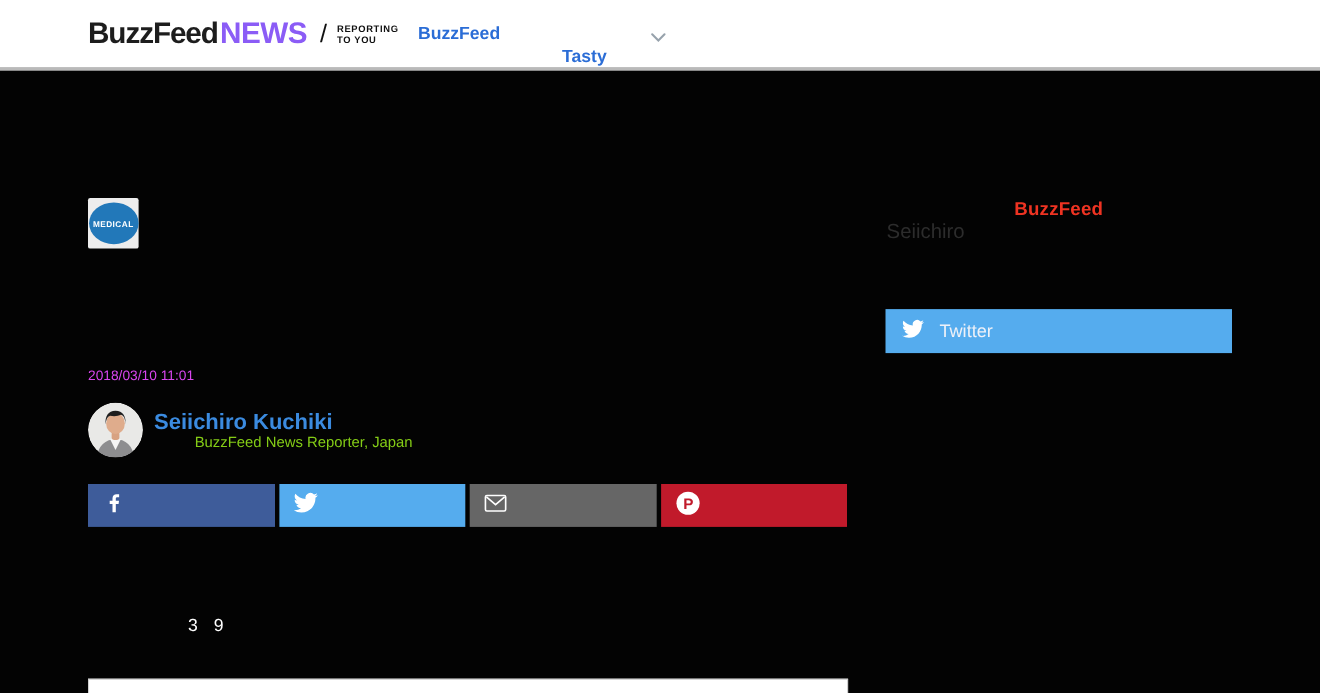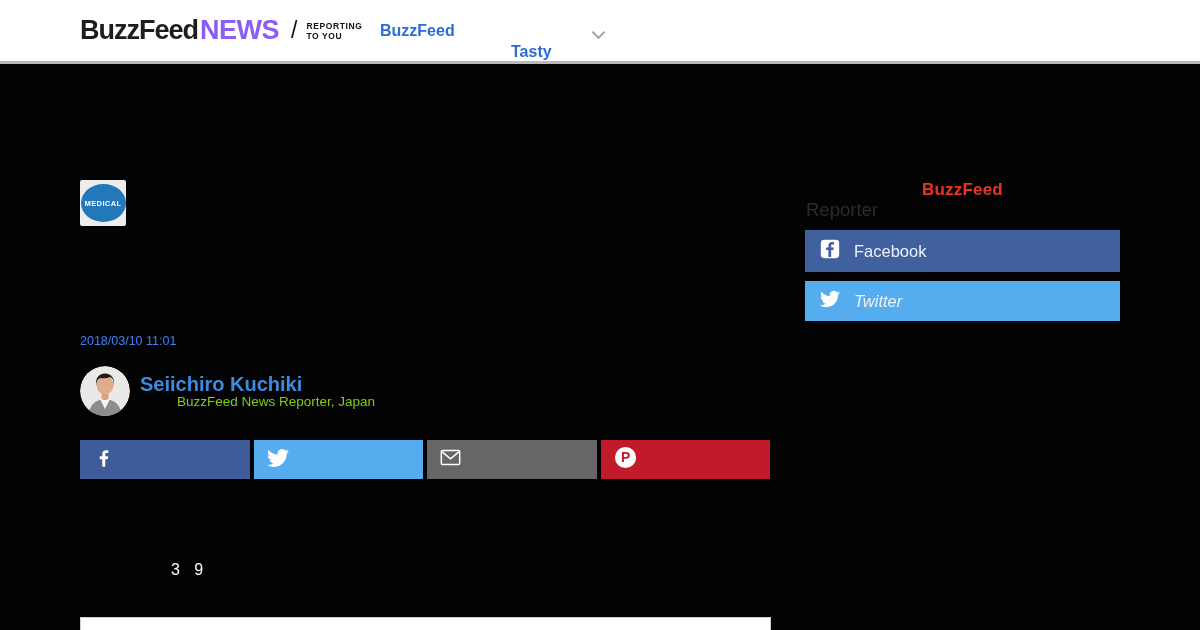--- a/index.html
+++ b/index.html
@@ -20,21 +20,21 @@
   .nav-link.tasty{left:511px;margin-top:21px;}
   .chevron{position:absolute;left:591px;top:26px;width:15px;height:10px;cursor:pointer;}
 
   
   .badge-square{position:absolute;left:80px;top:180px;width:46px;height:46px;background:#ededed;
                 border-radius:2px;display:flex;align-items:center;justify-content:center;cursor:pointer;}
   .badge-circle{width:45px;height:38px;border-radius:50%;background:#2278b9;display:flex;
                 align-items:center;justify-content:center;}
   .badge-circle span{color:#fff;font-size:7.5px;font-weight:bold;letter-spacing:0.4px;}
 
-  .timestamp{position:absolute;left:80px;top:334px;font-size:12.5px;color:#3b82f6;}
+  .timestamp{position:absolute;left:80px;top:334px;font-size:12.5px;color:#d946ef;}
 
   .avatar{position:absolute;left:80px;top:366px;width:50px;height:50px;border-radius:50%;
           overflow:hidden;cursor:pointer;}
   .author-name{position:absolute;left:140px;top:373px;font-size:20px;font-weight:bold;
                color:#3b8be0;cursor:pointer;}
   .author-title{position:absolute;left:177px;top:394px;font-size:13.5px;color:#84cc16;}
 
   .share-row{position:absolute;left:80px;top:440px;width:690px;height:39px;display:flex;gap:4px;}
   .share-btn{flex:1;display:flex;align-items:center;padding-left:13px;cursor:pointer;}
   .share-btn.fb{background:#3e5c9a;}
@@ -47,21 +47,21 @@
   .bottom-box{position:absolute;left:80px;top:617px;width:689px;height:70px;background:#fff;
               border:1px solid #cfcfcf;}
 
   
   .sb-logo{position:absolute;left:805px;top:180px;width:315px;text-align:center;font-size:17px;
            font-weight:bold;color:#ee3322;letter-spacing:0.2px;cursor:pointer;}
   .sb-title{position:absolute;left:806px;top:199px;font-size:18.5px;color:#2c2c2c;}
   .sb-btn{position:absolute;left:805px;width:315px;display:flex;align-items:center;
           padding-left:15px;box-sizing:border-box;gap:14px;cursor:pointer;}
   .sb-btn.fb{top:230px;height:42px;background:#41609e;}
-  .sb-btn.tw{top:281px;height:40px;background:#55acee;font-style:italic;}
+  .sb-btn.tw{top:281px;height:40px;background:#55acee;}
   .sb-btn .lbl{font-size:16.5px;color:#eef1f8;}
 </style>
 </head>
 <body>
 
 <div id="page">
 
   <div class="header">
     <div class="logo-row">
       <span class="logo-primary">BuzzFeed</span>
@@ -133,31 +133,22 @@
           </svg>
       </span>
     </div>
   </div>
 
   <div class="footnote">3 9</div>
 
   <div class="bottom-box"></div>
 
   <div class="sb-logo">BuzzFeed</div>
-  <div class="sb-title">Reporter</div>
+  <div class="sb-title">Seiichiro</div>
 
-  <div class="sb-btn fb">
-    <span>
-      <svg width="20" height="20" viewBox="0 0 24 24">
-          <rect x="1" y="1" width="22" height="22" rx="4" fill="#fff"></rect>
-          <path fill="#41609e" d="M13.4 21.5v-8.2h2.76l.41-3.2H13.4V8.05c0-.93.26-1.56 1.59-1.56h1.7V3.63c-.3-.04-1.3-.13-2.47-.13-2.44 0-4.12 1.49-4.12 4.23v2.36H7.33v3.2h2.77v8.21h3.3z"></path>
-        </svg>
-    </span>
-    <span class="lbl">Facebook</span>
-  </div>
 
   <div class="sb-btn tw">
     <span>
       <svg width="20" height="20" viewBox="0 0 24 24">
           <path fill="#fff" d="M23.953 4.57a10 10 0 0 1-2.825.775 4.958 4.958 0 0 0 2.163-2.723c-.951.555-2.005.959-3.127 1.184a4.92 4.92 0 0 0-8.384 4.482C7.69 8.095 4.067 6.13 1.64 3.162a4.822 4.822 0 0 0-.666 2.475c0 1.71.87 3.213 2.188 4.096a4.904 4.904 0 0 1-2.228-.616v.06a4.923 4.923 0 0 0 3.946 4.827 4.996 4.996 0 0 1-2.212.085 4.936 4.936 0 0 0 4.604 3.417 9.867 9.867 0 0 1-6.102 2.105c-.39 0-.779-.023-1.17-.067a13.995 13.995 0 0 0 7.557 2.209c9.053 0 13.998-7.496 13.998-13.985 0-.21 0-.42-.015-.63A9.935 9.935 0 0 0 24 4.59z"></path>
         </svg>
     </span>
     <span class="lbl">Twitter</span>
   </div>
 

